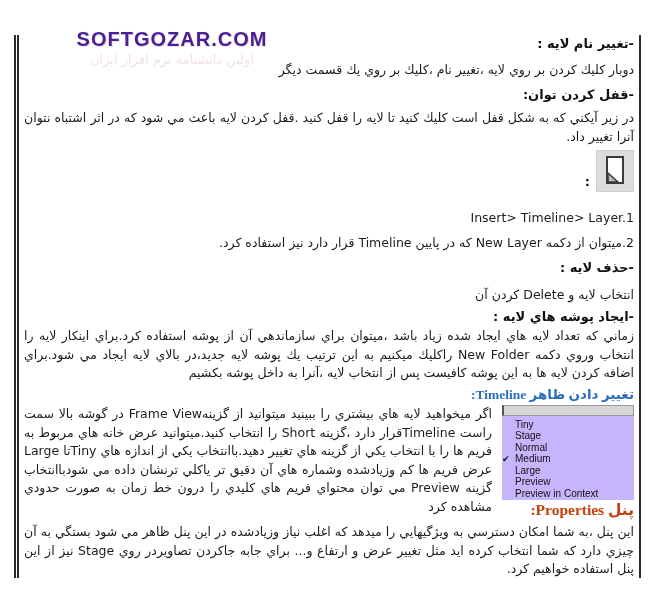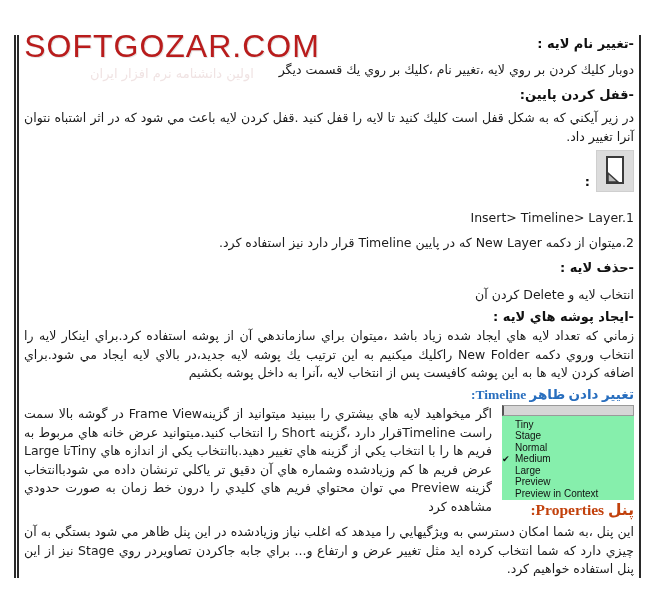--- a/index.html
+++ b/index.html
@@ -1,22 +1,22 @@
 <!DOCTYPE html>
 <html lang="fa"><head>
 <meta charset="utf-8">
 <style>
   html,body{margin:0;padding:0;background:#fff;}
   #page{position:relative;width:650px;height:600px;background:#fff;overflow:hidden;
         font-family:"DejaVu Sans","Liberation Sans",sans-serif;color:#1c1c1c;}
 
   
   .watermark{position:absolute;left:12px;top:28px;width:320px;z-index:0;text-align:center;}
-  .wm-title{font-family:"Liberation Sans",sans-serif;font-weight:normal;font-size:32px;
-            letter-spacing:1px;color:#b91c1c;text-shadow:0 0 1px #e2e2e2, 1px 1px 0 #e6e6e6;}
+  .wm-title{font-family:"Liberation Sans",sans-serif;font-weight:bold;font-size:20px;
+            letter-spacing:1px;color:#4c1d95;text-shadow:0 0 1px #e2e2e2, 1px 1px 0 #e6e6e6;}
   .wm-sub{direction:rtl;font-size:13px;color:#f0e3e3;margin-top:1px;letter-spacing:2px;}
 
   
   .border-left{position:absolute;left:14px;top:35px;height:543px;width:0;border-left:5px double #2a2a2a;}
   .border-right{position:absolute;left:639px;top:35px;height:543px;width:0;border-left:2px solid #2a2a2a;}
 
   
   .content{position:absolute;left:24px;top:0;width:610px;direction:rtl;z-index:1;}
   .blk{position:absolute;right:0;width:100%;}
   .h{font-weight:bold;font-size:13px;color:#111;}
@@ -31,21 +31,21 @@
   .add-row{display:flex;flex-direction:row;align-items:flex-end;gap:6px;}
   .add-row .h{padding-bottom:3px;}
   .layer-icon{width:36px;height:40px;background:#dcdcdc;border:1px solid #cfcfcf;
               display:flex;align-items:center;justify-content:center;flex:0 0 auto;}
 
   
   .ltr{direction:ltr;text-align:right;}
 
   
   .tl-para{font-size:12.5px;line-height:18.5px;text-align:justify;}
-  .menu-box{float:right;width:132px;margin-left:10px;margin-bottom:2px;background:#86efac;}
+  .menu-box{float:right;width:132px;margin-left:10px;margin-bottom:2px;background:#c4b5fd;}
   .menu-strip{height:9px;background:#d6d6d6;border:1px solid #9a9a9a;border-left:2px solid #555;margin-bottom:3px;}
   .menu-list{direction:ltr;}
   .menu-item{display:flex;align-items:center;height:11.5px;font-size:10px;
              font-family:"Liberation Sans",sans-serif;color:#111;}
   .menu-check{width:13px;font-size:9px;text-align:left;flex:0 0 auto;}
   .menu-label{white-space:nowrap;}
 </style>
 </head>
 <body>
 
@@ -57,21 +57,21 @@
   </div>
 
   <div class="border-left"></div>
   <div class="border-right"></div>
 
   <div class="content">
 
     <div class="blk h" style="top:36px;">-تغيير نام لايه :</div>
     <div class="blk p" style="top:61px;">دوبار كليك كردن بر روي لايه ،تغيير نام ،كليك بر روي يك قسمت ديگر</div>
 
-    <div class="blk h" style="top:87px;">-قفل كردن پايين:</div>
+    <div class="blk h" style="top:87px;">-قفل كردن توان:</div>
     <div class="blk p just" style="top:109px;">در زير آيكني كه به شكل  قفل است كليك كنيد تا لايه را قفل كنيد .قفل كردن لايه باعث مي شود كه در اثر اشتباه نتوان آنرا تغيير داد.</div>
 
     <div class="blk add-row" style="top:150px;">
       <span class="layer-icon">
         <svg width="28" height="34" viewBox="0 0 28 34">
           <rect x="6" y="3" width="16" height="26" fill="#ffffff" stroke="#3a3a3a" stroke-width="2"></rect>
           <path d="M7 19 L17 28 L7 28 Z" fill="#b9b9b9" stroke="#3a3a3a" stroke-width="1.5"></path>
         </svg>
       </span>
       <span class="h">:</span>

